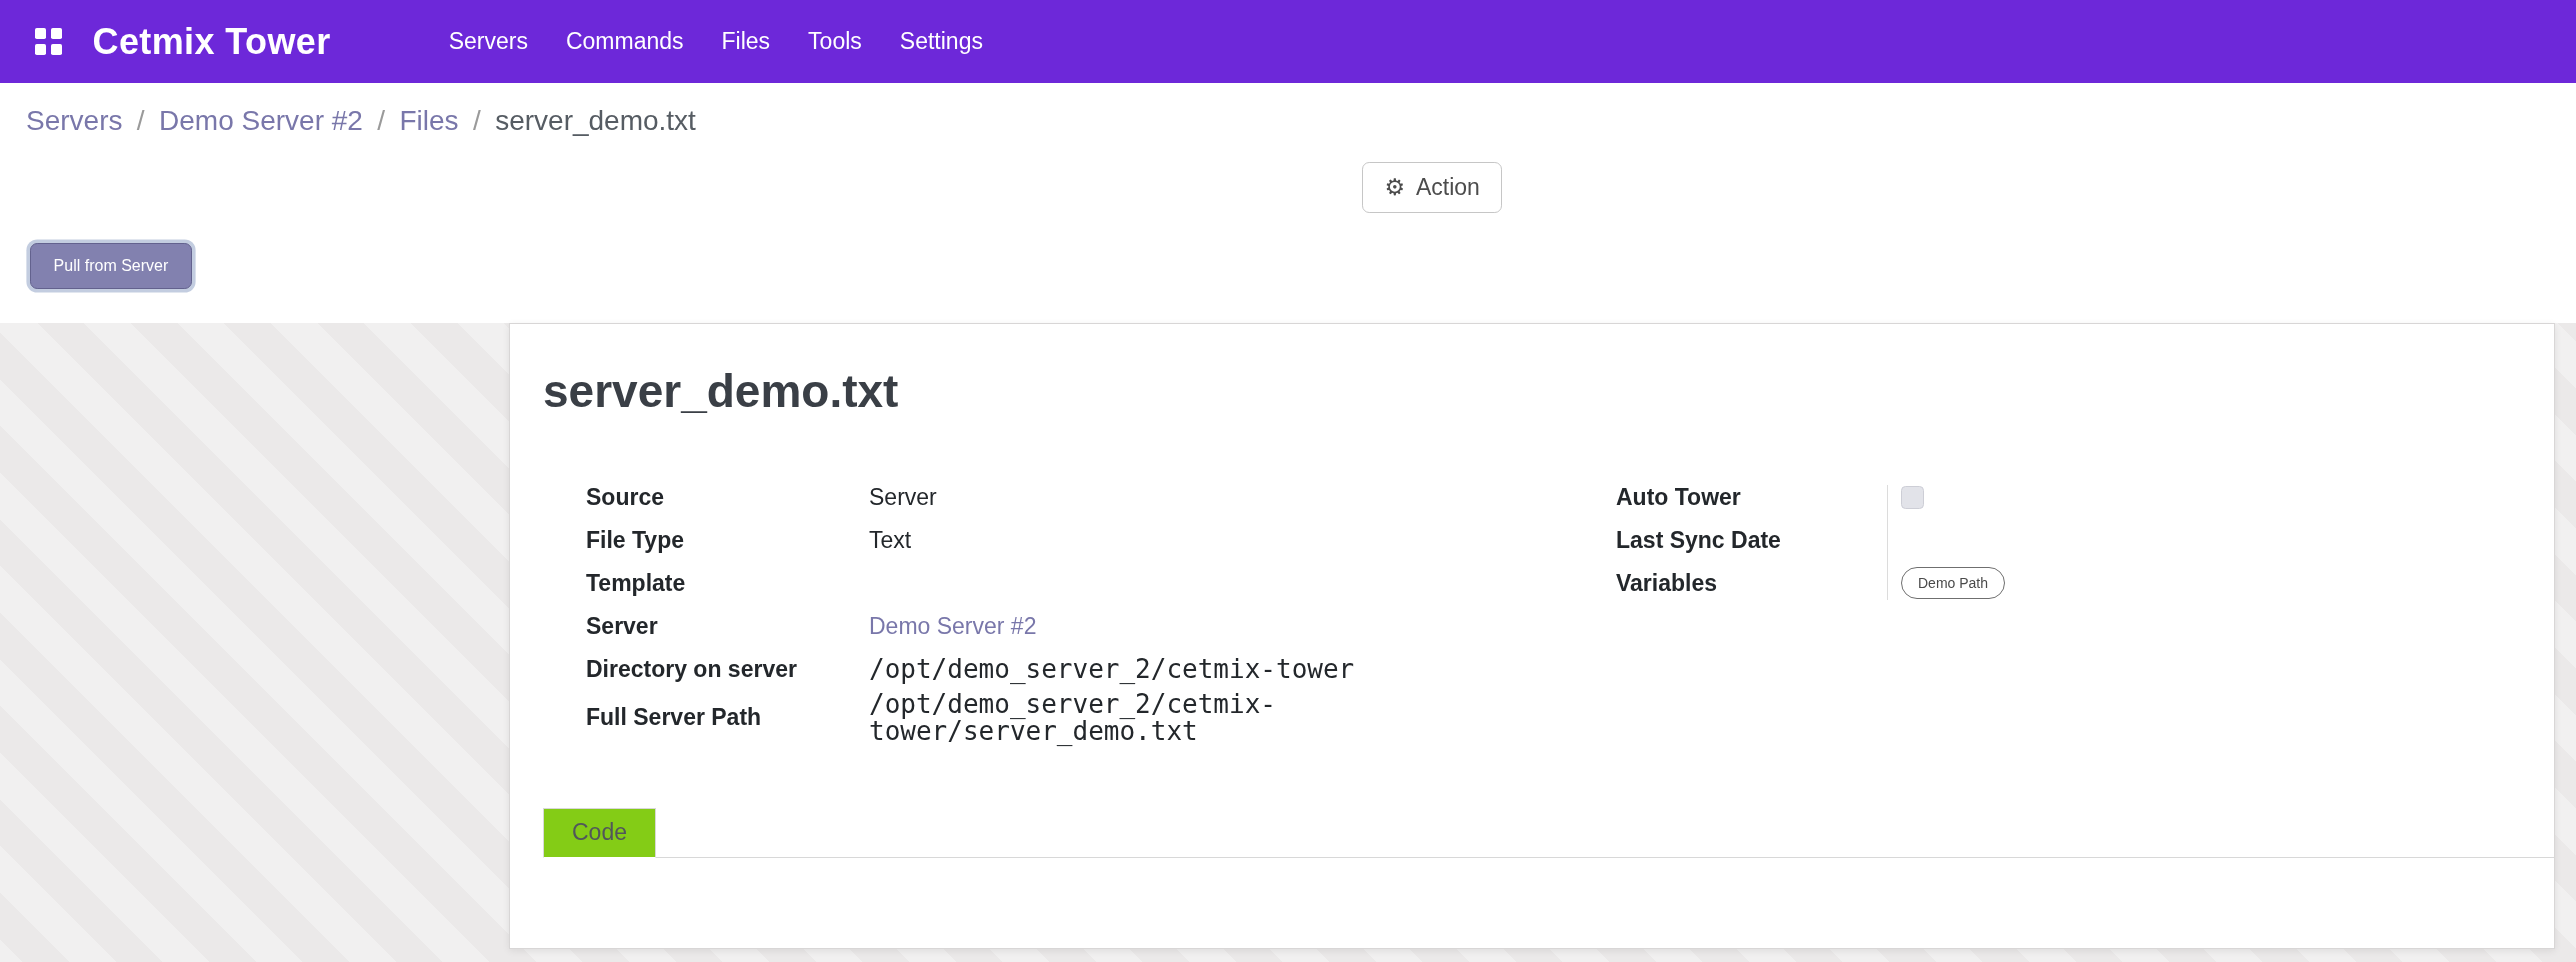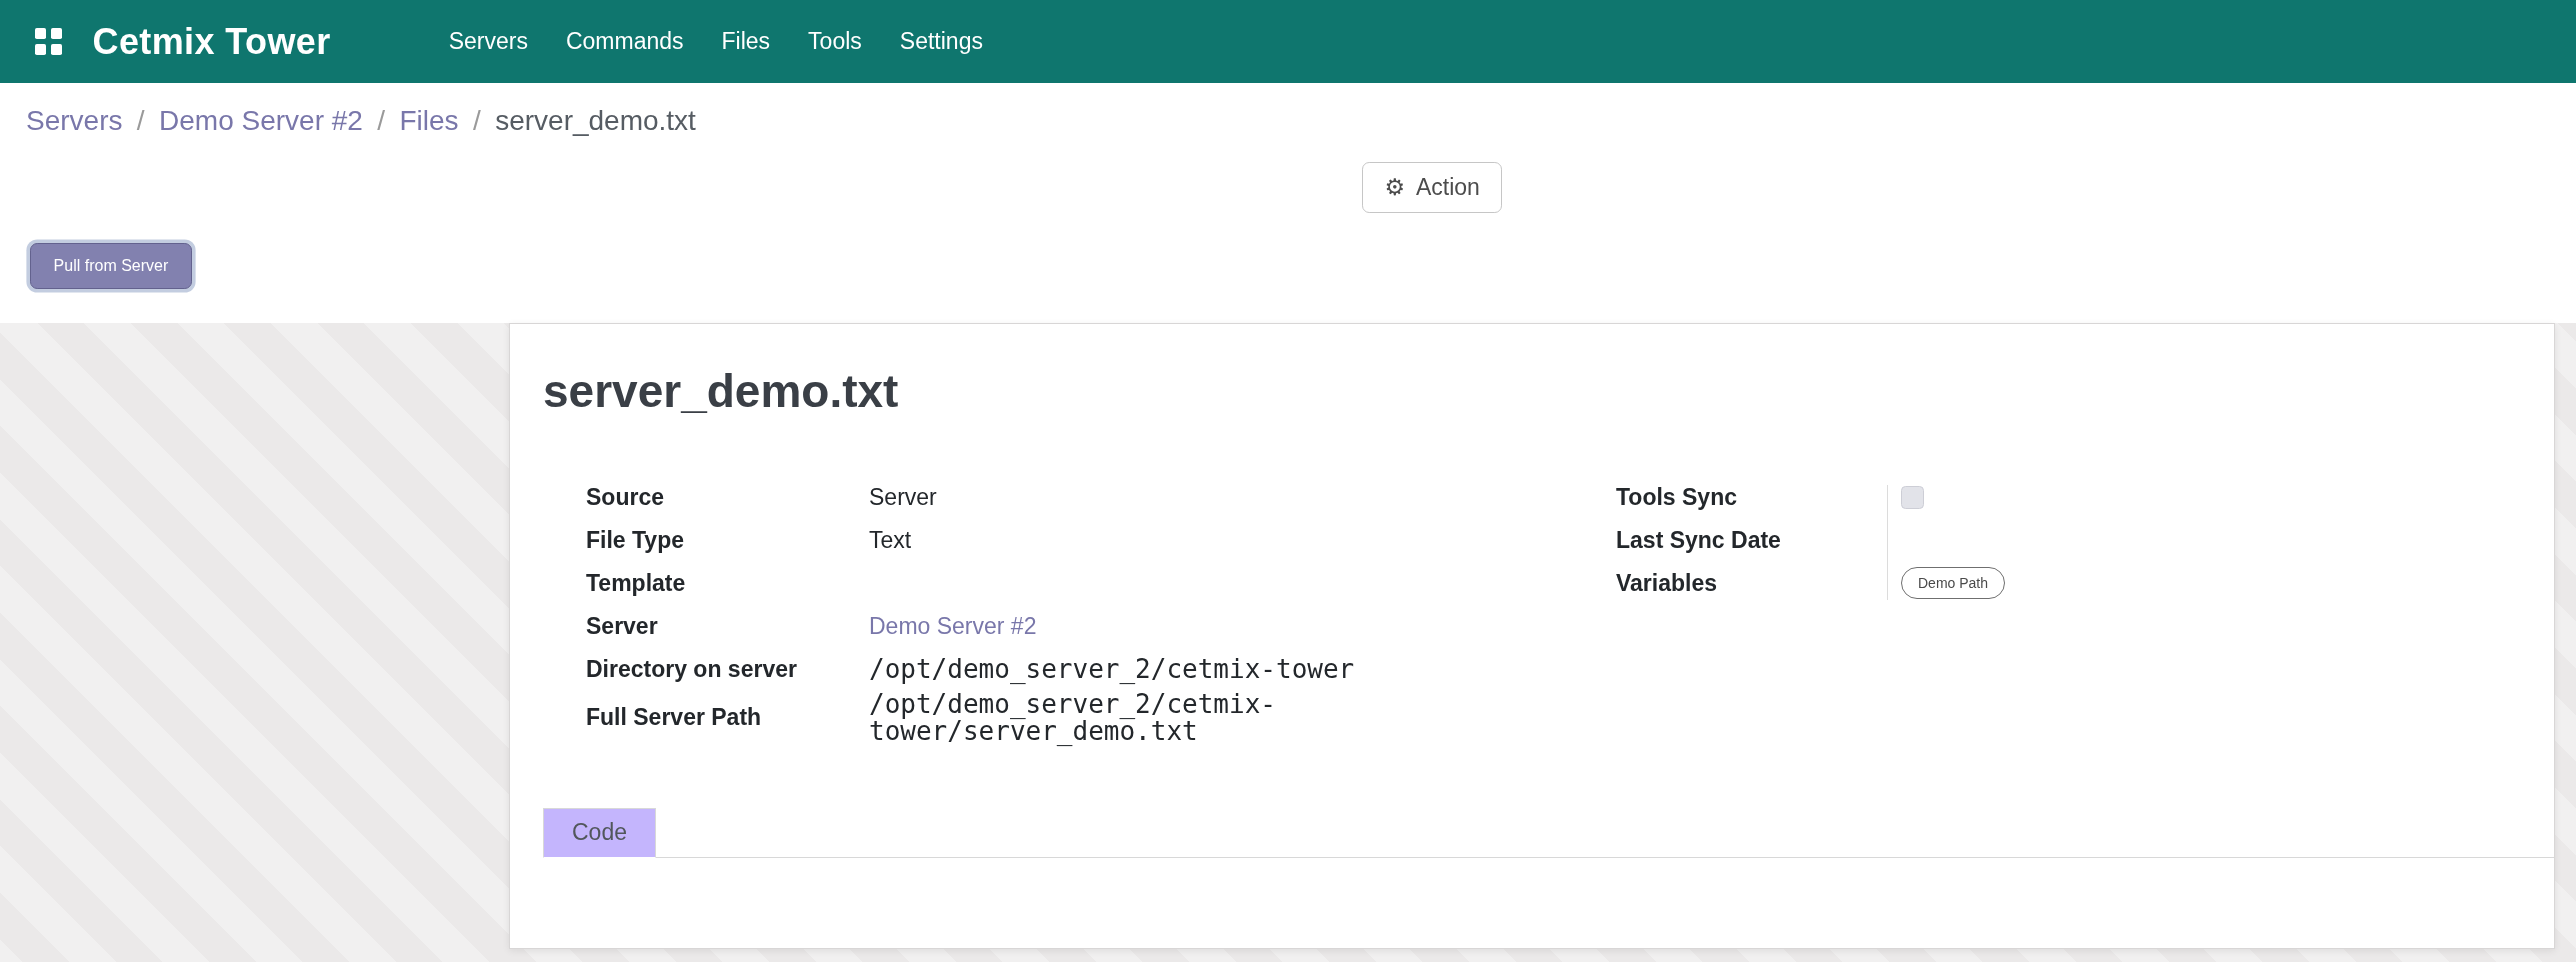--- a/index.html
+++ b/index.html
@@ -7,21 +7,21 @@
     margin: 0; padding: 0;
     width: 2576px; height: 962px;
     overflow: hidden;
     font-family: "Liberation Sans", sans-serif;
     background: #fff;
   }
 
   
   .navbar {
     height: 83px;
-    background: #0f766e;
+    background: #6d28d9;
     display: flex;
     align-items: center;
     padding: 0 26px;
     color: #fff;
   }
   .apps-btn {
     width: 45px; height: 45px;
     background: transparent; border: none;
     display: flex; align-items: center; justify-content: center;
     margin-right: 21.5px; cursor: pointer; padding: 0;
@@ -131,21 +131,21 @@
     height: 32px; padding: 0 16px;
     border: 1.8px solid #6f6f6f; border-radius: 897px;
     font-size: 14px; color: #4a4a4a; white-space: nowrap;
   }
 
   
   .notebook { margin: 63px -33px 0 0; }
   .tabs { display: flex; border-bottom: 0.9px solid #d8d8d8; }
   .tab {
     font-family: inherit; font-size: 23px; color: #51565b;
-    background: #c4b5fd;
+    background: #84cc16;
     border: 0.9px solid #d8d8d8; border-bottom: 0.9px solid #fff;
     border-radius: 0;
     padding: 10.8px 28px; margin-bottom: -0.9px;
     cursor: pointer;
   }
   .tab-content { height: 99px; background: #fff; }
 </style>
 </head>
 <body>
 
@@ -222,21 +222,21 @@
           </div>
           <div class="row">
             <label>Full Server Path</label>
             <div class="val code">/opt/demo_server_2/cetmix-tower/server_demo.txt</div>
           </div>
         </div>
 
         <div class="group right">
           <div class="vdivider"></div>
           <div class="row">
-            <label>Tools Sync</label>
+            <label>Auto Tower</label>
             <div class="checkbox"></div>
           </div>
           <div class="row">
             <label>Last Sync Date</label>
             <div class="val"></div>
           </div>
           <div class="row">
             <label>Variables</label>
             <span class="tag">Demo Path</span>
           </div>

